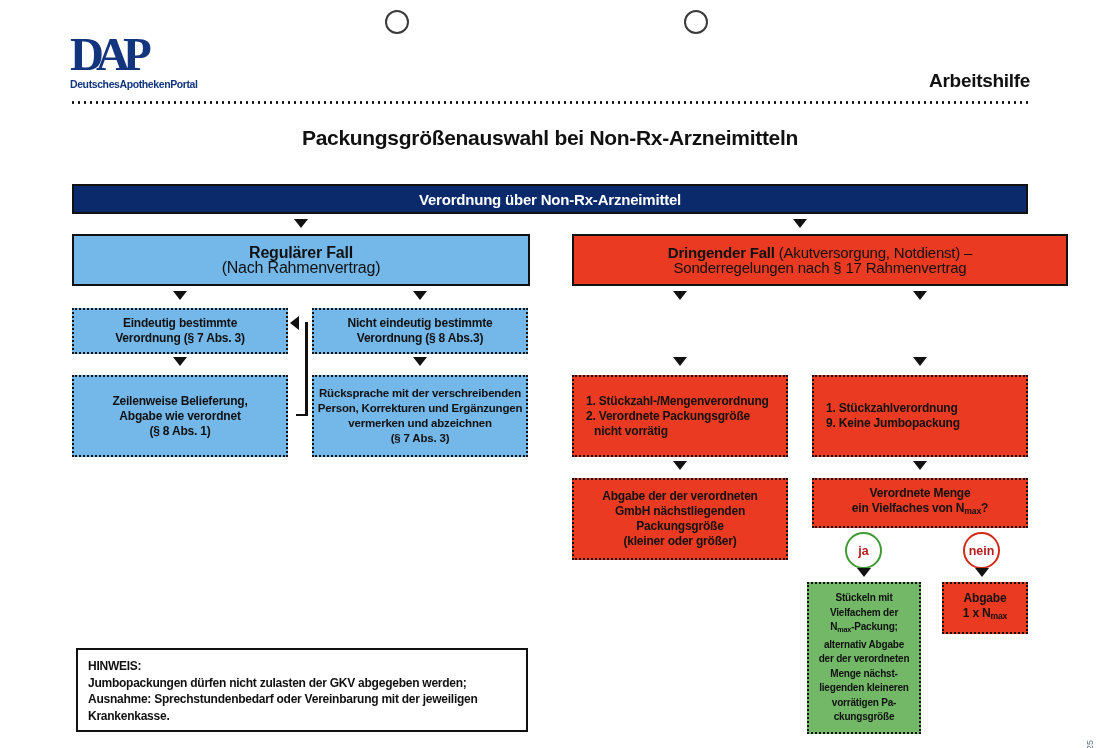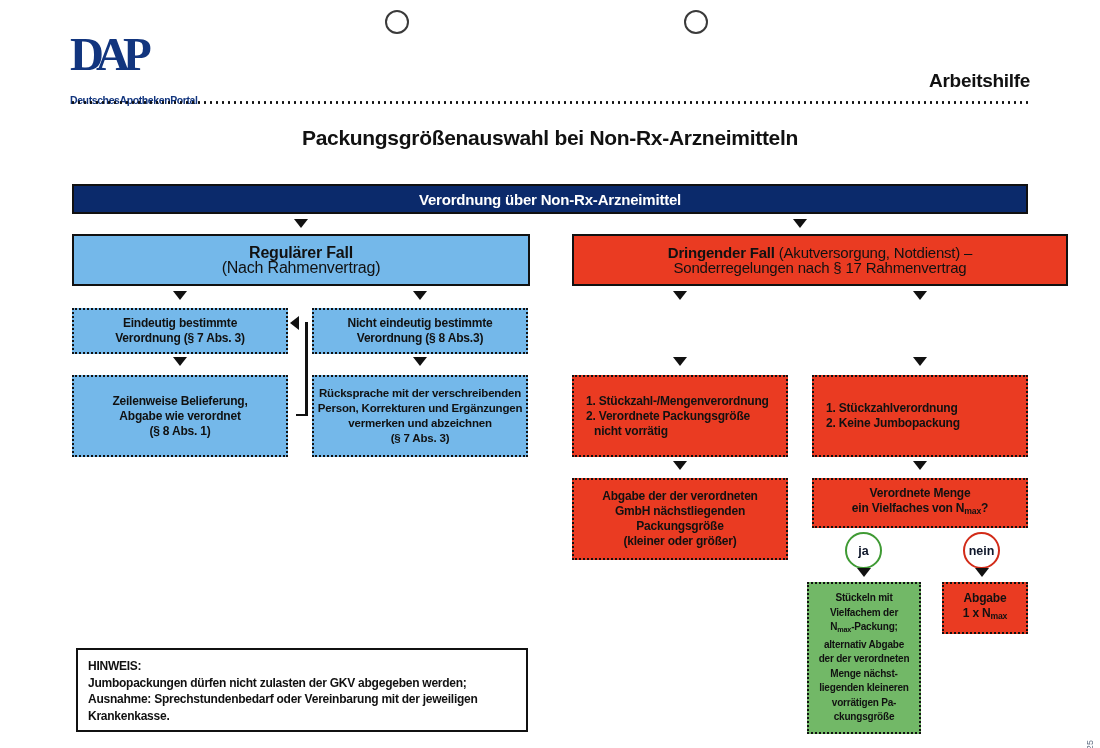--- a/index.html
+++ b/index.html
@@ -23,21 +23,21 @@
   
   #logo { position: absolute; left: 70px; top: 32px; width: 180px; }
   #logo-mark {
     font-family: "Liberation Serif", serif;
     font-weight: bold; font-size: 47px; line-height: 44px;
     color: #12357e; letter-spacing: -3px;
   }
   #logo-mark .lm-a { letter-spacing: -7px; margin-left: -5px; }
   #logo-sub {
     font-size: 10.5px; font-weight: bold; color: #12357e;
-    letter-spacing: -0.4px; margin-top: 18px;
+    letter-spacing: -0.4px; margin-top: 2px;
   }
 
   
   #arbeitshilfe {
     position: absolute; right: 70px; top: 70px;
     font-size: 19px; font-weight: bold; color: #111; letter-spacing: -0.3px;
   }
   #header-rule {
     position: absolute; left: 70px; right: 70px; top: 101px;
     height: 3px;
@@ -107,21 +107,21 @@
   #b-vielfaches     { left: 812px; top: 478px; width: 216px; height: 50px; }
 
   #b-stueckeln { left: 807px; top: 582px; width: 114px; height: 152px;
                  font-size: 10px; line-height: 14.5px; }
   #b-abgabe1x  { left: 942px; top: 582px; width: 86px; height: 52px; }
 
   
   .decision {
     position: absolute; width: 37px; height: 37px; border-radius: 50%;
     background: #fff; display: flex; align-items: center; justify-content: center;
-    font-size: 12.5px; font-weight: bold; color: #0f172a;
+    font-size: 12.5px; font-weight: bold; color: #b91c1c;
   }
   #dec-ja   { left: 845px; top: 532px; border: 2.2px solid #3f9a34; }
   #dec-nein { left: 963px; top: 532px; border: 2.2px solid #d22b18; }
 
   
   .arrow {
     position: absolute; width: 0; height: 0;
     border-left: 7px solid transparent; border-right: 7px solid transparent;
     border-top: 9px solid #111;
   }
@@ -220,21 +220,21 @@
   <div class="arrow" style="left:673px; top:357px;"></div>
   <div class="arrow" style="left:913px; top:357px;"></div>
 
   <div class="box dotted red liwrap" id="b-list-lt">
     <span class="li">1. Stückzahl-/Mengenverordnung</span>
     <span class="li">2. Verordnete Packungsgröße nicht vorrätig</span>
   </div>
 
   <div class="box dotted red liwrap" id="b-list-gt">
     <span class="li">1. Stückzahlverordnung</span>
-    <span class="li">2. Keine Jumbopackung</span>
+    <span class="li">9. Keine Jumbopackung</span>
   </div>
 
   <div class="arrow" style="left:673px; top:461px;"></div>
   <div class="arrow" style="left:913px; top:461px;"></div>
 
   <div class="box dotted red" id="b-abgabe-naechst">
     <span class="ln">Abgabe der der verordneten</span>
     <span class="ln">GmbH nächstliegenden</span>
     <span class="ln">Packungsgröße</span>
     <span class="ln">(kleiner oder größer)</span>

